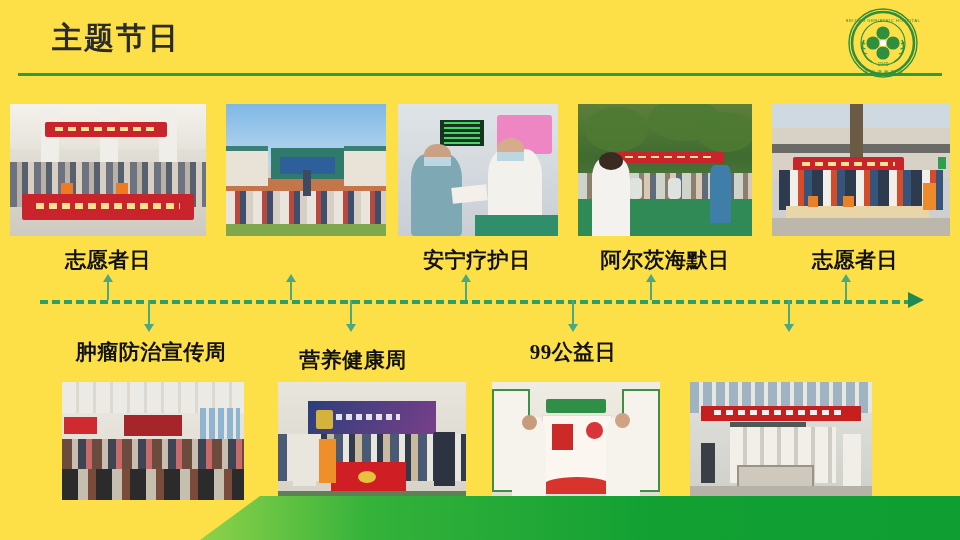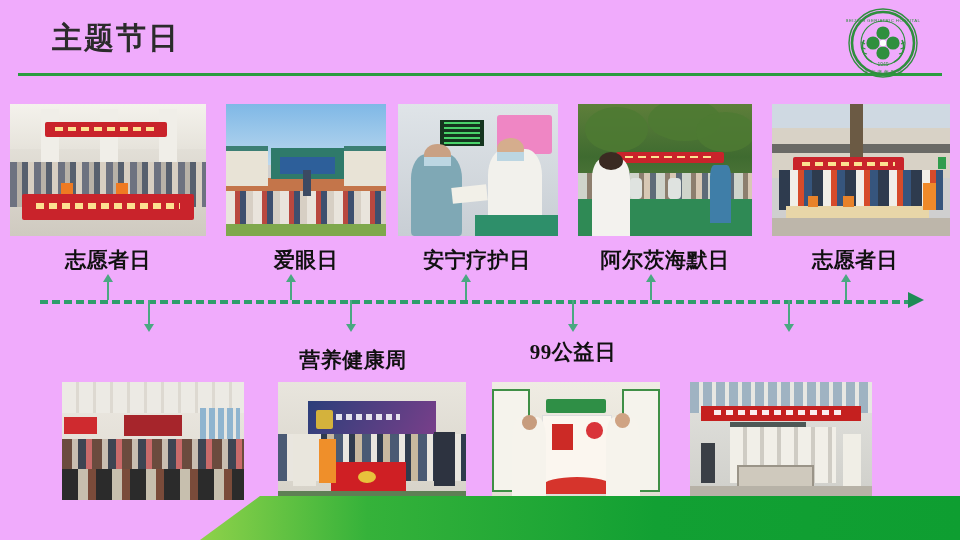--- a/index.html
+++ b/index.html
@@ -2,21 +2,21 @@
 <html><head>
 <meta charset="utf-8">
 <style>
   html,body{margin:0;padding:0;}
   body{
     width:960px;height:540px;overflow:hidden;
     background:#ffffff;
     font-family:"Liberation Sans","DejaVu Sans",sans-serif;
     position:relative;
   }
-  .slide{position:absolute;inset:0;background:#f0abfc;}
+  .slide{position:absolute;inset:0;background:#fde047;}
 
   
   .header{position:absolute;left:0;top:0;width:960px;height:82px;}
   .page-title{
     position:absolute;left:52px;top:18px;
     font-size:30px;font-weight:700;color:#2b2b2b;letter-spacing:2px;
     font-family:"DejaVu Sans","Liberation Sans",sans-serif;
   }
   .title-rule{
     position:absolute;left:18px;top:73px;width:924px;height:3px;
@@ -280,21 +280,20 @@
       <div class="p5-table"></div>
       <div class="rect" style="left:20%;bottom:22%;width:6%;height:8%;background:#e8822a;"></div>
       <div class="rect" style="left:40%;bottom:22%;width:6%;height:8%;background:#e8822a;"></div>
       <div class="rect" style="right:8%;bottom:20%;width:7%;height:20%;background:#ef8a2a;"></div>
       <div class="p5-ground"></div>
       <div class="rect" style="right:2%;top:40%;width:5%;height:9%;background:#2f9d4c;"></div>
     </div>
   </div>
 
   <div class="evt-label" style="left:8px;top:246px;width:200px;">志愿者日</div>
-  <div class="evt-label" style="left:208px;top:246px;width:196px;">爱眼日</div>
   <div class="evt-label" style="left:384px;top:246px;width:186px;text-align:center;">安宁疗护日</div>
   <div class="evt-label" style="left:570px;top:246px;width:190px;">阿尔茨海默日</div>
   <div class="evt-label" style="left:760px;top:246px;width:190px;">志愿者日</div>
 
   <div class="timeline">
     <div class="tl-dash"></div>
     <div class="tl-arrow"></div>
   </div>
 
   <div class="tick tick-up" style="left:107px;top:282px;height:18px;">
@@ -319,20 +318,21 @@
   <div class="tick tick-dn" style="left:350px;top:300px;height:24px;">
     <div class="tick-head" style="left:-4px;top:24px;"></div>
   </div>
   <div class="tick tick-dn" style="left:572px;top:300px;height:24px;">
     <div class="tick-head" style="left:-4px;top:24px;"></div>
   </div>
   <div class="tick tick-dn" style="left:788px;top:300px;height:24px;">
     <div class="tick-head" style="left:-4px;top:24px;"></div>
   </div>
 
+  <div class="evt-label" style="left:46px;top:338px;width:210px;">肿瘤防治宣传周</div>
   <div class="evt-label" style="left:258px;top:338px;width:190px;margin-top:8px;">营养健康周</div>
   <div class="evt-label" style="left:480px;top:338px;width:186px;font-family:Liberation Serif, serif;">99公益日</div>
 
   <div class="photo" style="left:62px;top:382px;width:182px;height:118px;">
     <div class="ph">
       <div class="p6-bg"></div>
       <div class="p6-ceil"></div>
       <div class="p6-win"></div>
       <div class="p6-screen"></div>
       <div class="p6-banner"></div>

